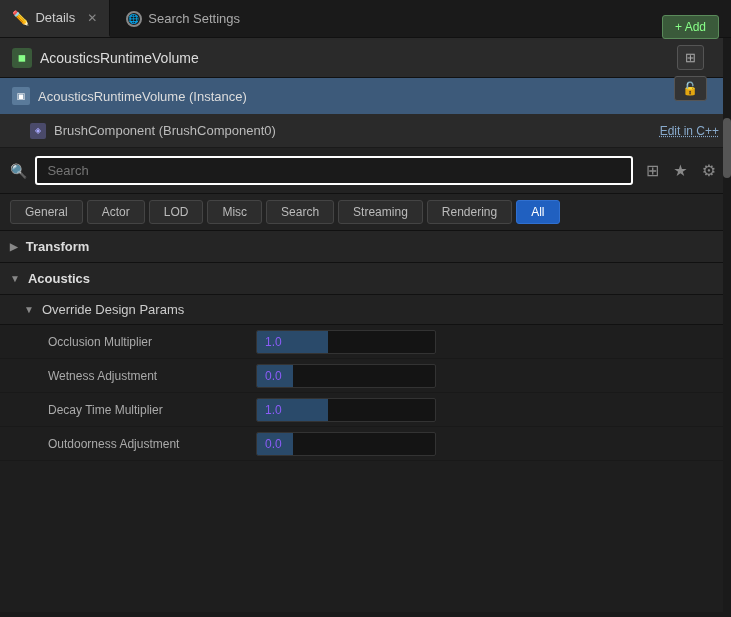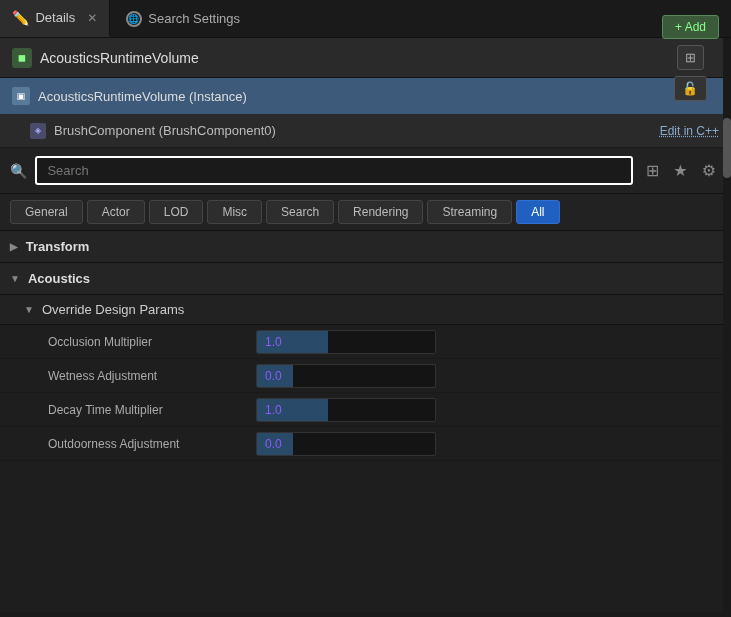--- a/index.html
+++ b/index.html
@@ -385,22 +385,22 @@
     <button class="toolbar-icon-btn">⚙</button>
   </div>
 </div>
 
 <div class="filter-tabs">
   <button class="filter-tab">General</button>
   <button class="filter-tab">Actor</button>
   <button class="filter-tab">LOD</button>
   <button class="filter-tab">Misc</button>
   <button class="filter-tab">Search</button>
+  <button class="filter-tab">Streaming</button>
   <button class="filter-tab">Rendering</button>
-  <button class="filter-tab">Streaming</button>
   <button class="filter-tab active">All</button>
 </div>
 
 <div class="main-content">
 
   <div class="section-header">
     <span class="section-arrow">▶</span>
     <span>Transform</span>
   </div>
 

